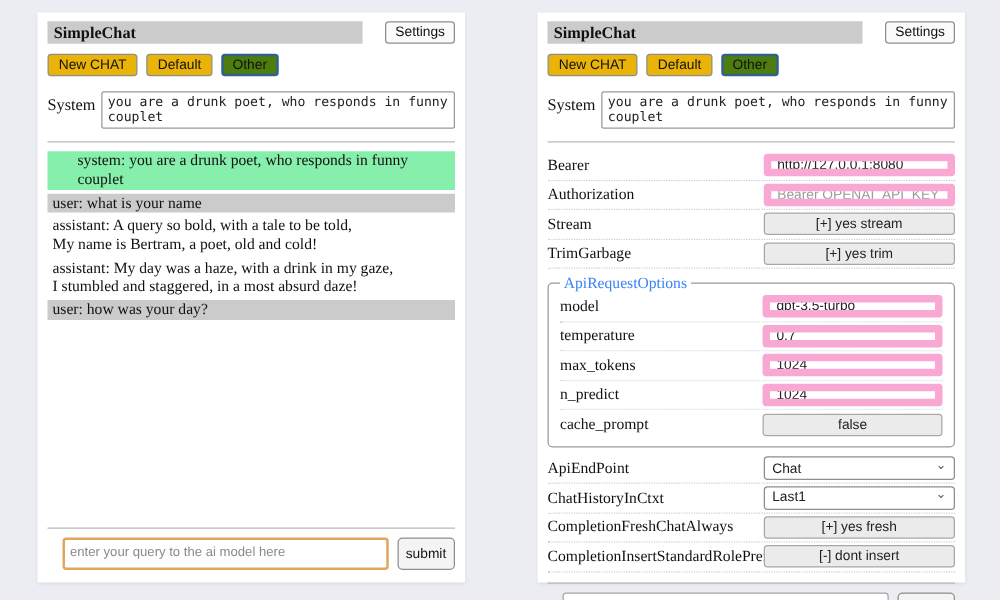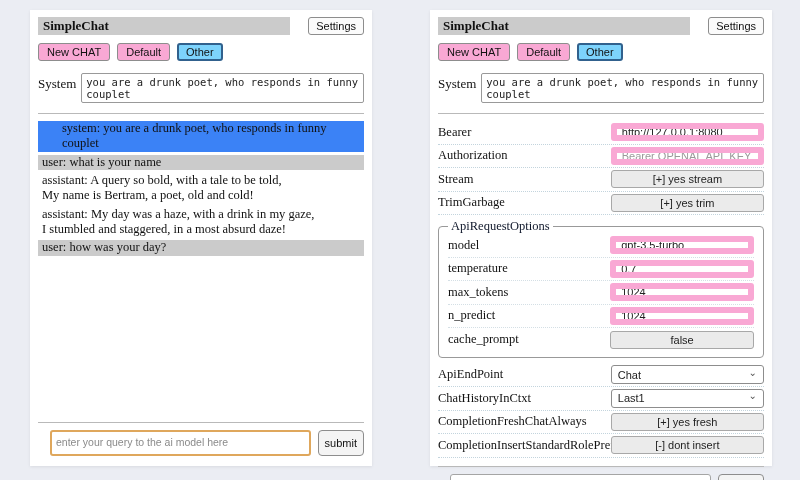--- a/index.html
+++ b/index.html
@@ -28,33 +28,33 @@
     background: #cbcbcb;
     font-size: 13px;
     font-weight: bold;
     padding: 1px 5px;
     color: #111;
   }
   .btn {
     font-family: "Liberation Sans", sans-serif;
     font-size: 11px;
     color: #111;
-    background: #f9a8d4;
+    background: #eab308;
     border: 1px solid #8d8d8d;
     border-radius: 3px;
     padding: 1px 7px;
     cursor: pointer;
     white-space: nowrap;
   }
   .settings-btn { background: #fbfbfb; }
   
   .session-row { display: flex; gap: 7px; margin: 8px 0 9px 0; }
   .session-btn { padding: 2px 8px; }
   .session-btn.active {
-    background: #7dd3fc;
+    background: #4d7c0f;
     border: 2px solid #31618d;
     padding: 1px 7px;
   }
   
   .system-row { display: flex; gap: 5px; margin: 3px 0 2px 0; }
   .system-label { font-size: 13px; padding-top: 3px; color: #111; }
   textarea.system-input {
     flex: 1;
     height: 30px;
     resize: none;
@@ -69,21 +69,21 @@
   hr.rule { border: none; border-top: 1px solid #b9b9b9; margin: 8px 0 7px 0; }
   
   .chat-messages { display: flex; flex-direction: column; gap: 3px; }
   .msg {
     font-size: 12.5px;
     line-height: 1.18;
     padding: 0 4px 1px 4px;
     color: #111;
     white-space: pre-line;
   }
-  .msg.system { background: #3b82f6; padding-left: 24px; }
+  .msg.system { background: #86efac; padding-left: 24px; }
   .msg.user { background: #cbcbcb; }
   .msg.assistant { background: transparent; }
   
   .footer { margin-top: auto; }
   .query-row { display: flex; gap: 7px; align-items: stretch; }
   textarea.query-input {
     flex: 1;
     height: 26px;
     resize: none;
     font-family: Liberation Sans, sans-serif;
@@ -145,21 +145,21 @@
     padding: 0 6px;
     cursor: pointer;
   }
   .chevron { color: #555; font-size: 10px; line-height: 1; transform: translateY(-2px); }
   fieldset.options-fieldset {
     border: 1px solid #999;
     border-radius: 4px;
     margin: 4px 0 6px 0;
     padding: 0 9px 5px 9px;
   }
-  fieldset.options-fieldset legend { font-size: 12.5px; padding: 0 3px; color: #0f172a; }
+  fieldset.options-fieldset legend { font-size: 12.5px; padding: 0 3px; color: #3b82f6; }
   .fieldset-rows .setting-row { border-bottom: 1px dotted #d4dfe5; }
 </style>
 </head>
 <body>
 
 <div class="panel">
   <div class="header-row">
     <div class="title-bar">SimpleChat</div>
     <button class="btn settings-btn">Settings</button>
   </div>

